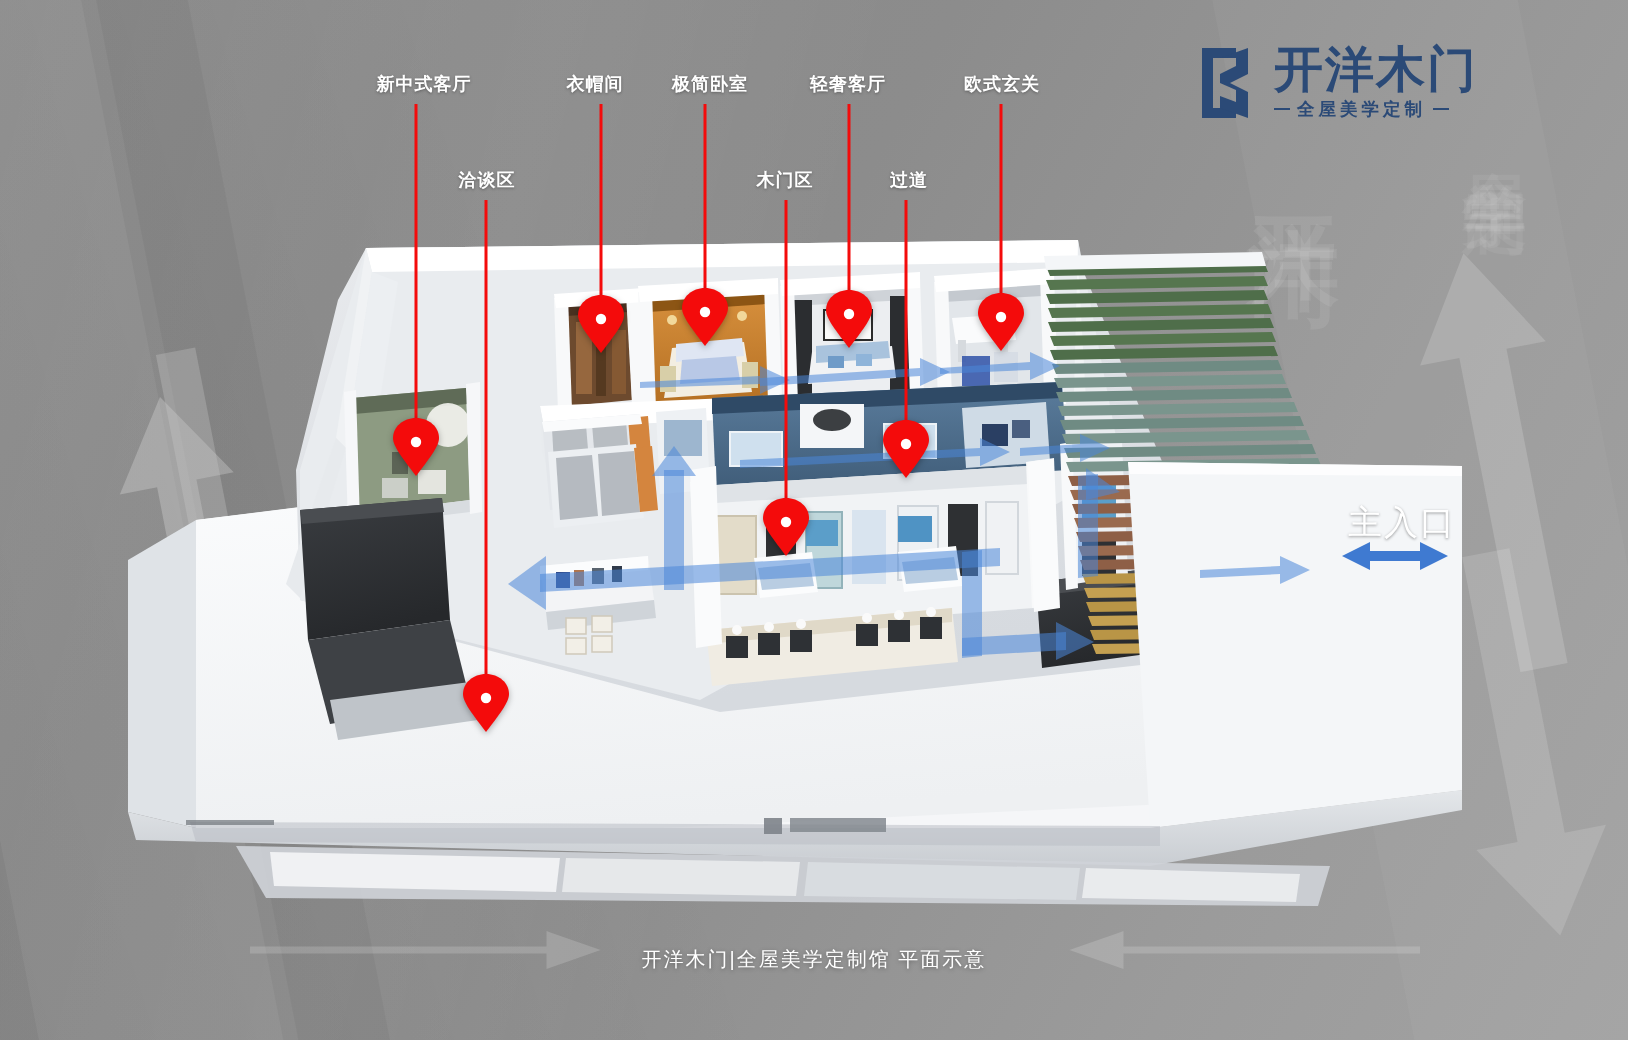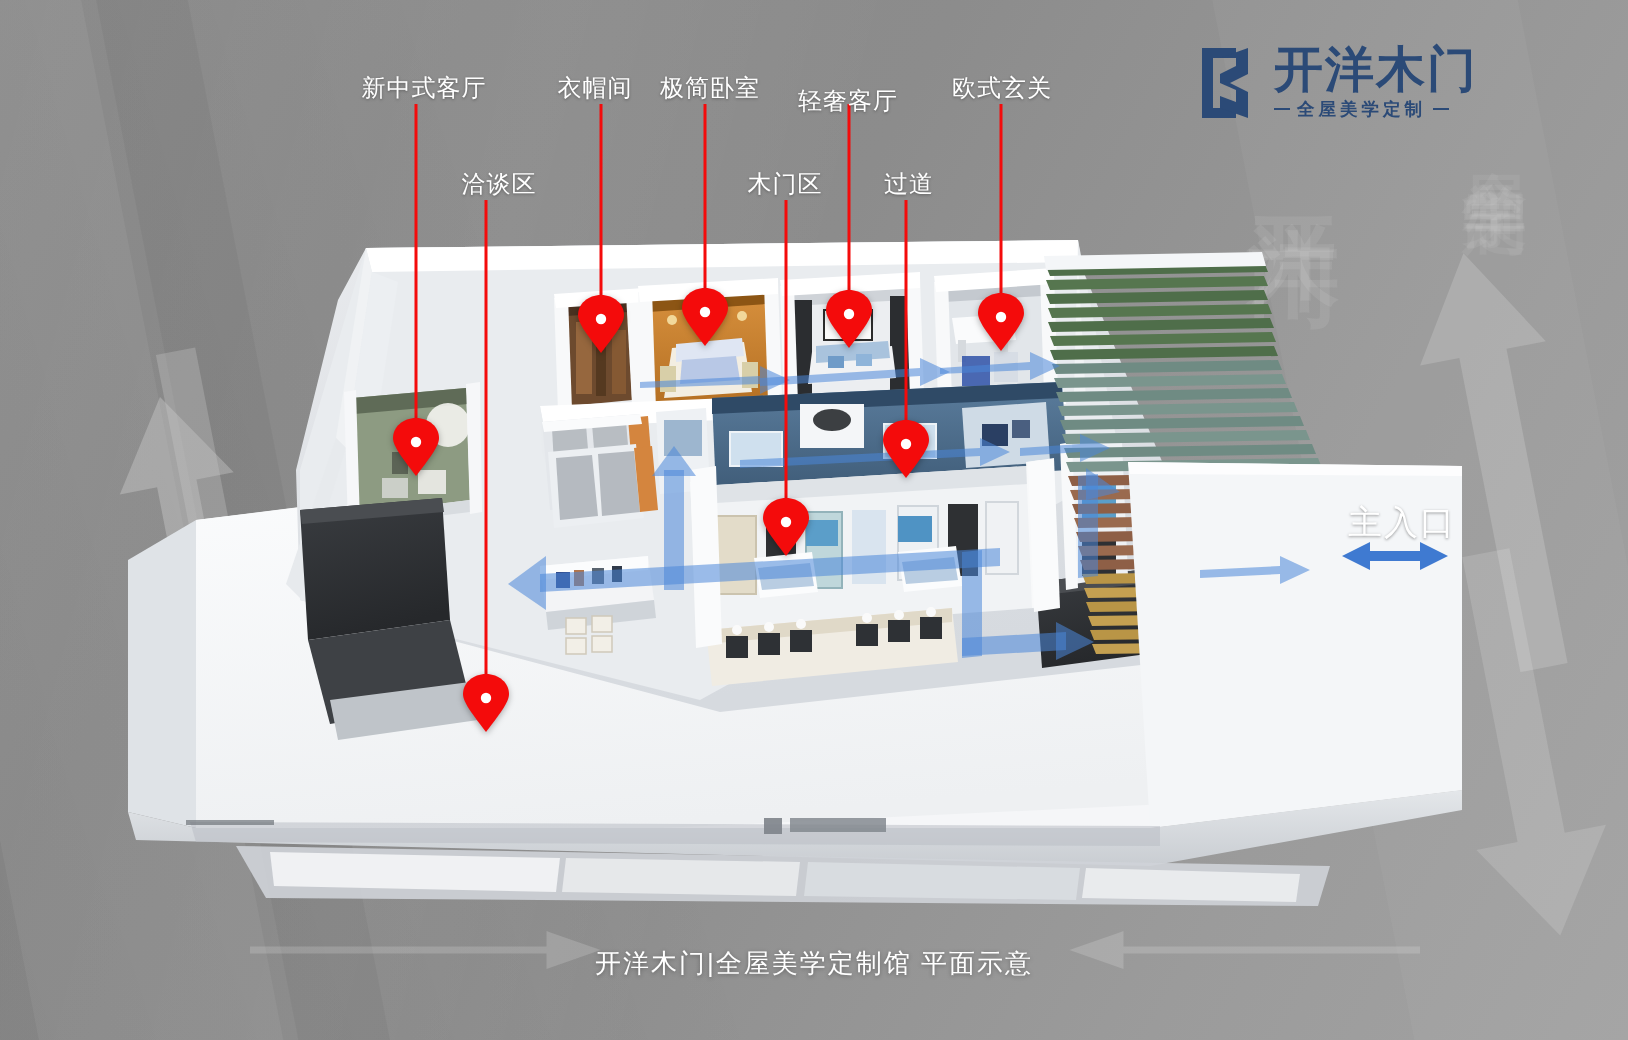--- a/index.html
+++ b/index.html
@@ -58,22 +58,22 @@
   #logo .brand-sub {
     display: flex; align-items: center; gap: 7px;
     font-size: 17.5px; color: #2b4a77; letter-spacing: 4px; font-weight: 600;
   }
   #logo .brand-sub .rule { display:block; width: 16px; height: 2px; background: #2b4a77; }
 
   
   .callout-label {
     position: absolute;
     color: #ffffff;
-    font-size: 24px;
-    font-weight: 400;
+    font-size: 18px;
+    font-weight: 700;
     letter-spacing: 1px;
     white-space: nowrap;
     text-shadow: 0 1px 3px rgba(0,0,0,.35);
     transform: translateX(-50%);
   }
   .leader {
     position: absolute;
     width: 3px;
     background: #f40b0b;
     transform: translateX(-50%);
@@ -90,21 +90,21 @@
   #entrance-label {
     position: absolute; left: 1348px; top: 500px;
     color: #fff; font-size: 34px; letter-spacing: 2px;
     text-shadow: 0 1px 3px rgba(0,0,0,.4);
   }
 
   
   #caption {
     position: absolute; left: 50%; top: 946px;
     transform: translateX(-50%);
-    color: #ffffff; font-size: 26px; letter-spacing: 2px;
+    color: #ffffff; font-size: 20px; letter-spacing: 2px;
     white-space: nowrap;
     text-shadow: 0 1px 4px rgba(0,0,0,.35);
   }
 
   
   #plan { position: absolute; left: 0; top: 0; width: 1628px; height: 1040px; }
   .flow { fill: #4a86d8; opacity: .55; }
 </style>
 </head>
 <body>
@@ -511,21 +511,21 @@
   </div>
 
   <div id="callout-layer">
       <div class="leader" style="left: 416px; top: 104px; height: 328px;"></div>
       <div class="callout-label" style="left: 424px; top: 72px;">新中式客厅</div>
       <svg class="pin" width="48" height="58" viewBox="0 0 48 58" style="left: 416px; top: 418px;">
         <path d="M24 0 C37 0 47 9 47 20 C47 27 41 36 24 58 C7 36 1 27 1 20 C1 9 11 0 24 0 Z" fill="#f40b0b"></path>
         <circle cx="24" cy="24" r="5.2" fill="#ffffff"></circle>
       </svg>
       <div class="leader" style="left: 486px; top: 200px; height: 500px;"></div>
-      <div class="callout-label" style="left: 487px; top: 168px; margin-left: 12px;">洽谈区</div>
+      <div class="callout-label" style="left: 487px; top: 168px;">洽谈区</div>
       <svg class="pin" width="48" height="58" viewBox="0 0 48 58" style="left: 486px; top: 674px;">
         <path d="M24 0 C37 0 47 9 47 20 C47 27 41 36 24 58 C7 36 1 27 1 20 C1 9 11 0 24 0 Z" fill="#f40b0b"></path>
         <circle cx="24" cy="24" r="5.2" fill="#ffffff"></circle>
       </svg>
       <div class="leader" style="left: 601px; top: 104px; height: 206px;"></div>
       <div class="callout-label" style="left: 595px; top: 72px;">衣帽间</div>
       <svg class="pin" width="48" height="58" viewBox="0 0 48 58" style="left: 601px; top: 295px;">
         <path d="M24 0 C37 0 47 9 47 20 C47 27 41 36 24 58 C7 36 1 27 1 20 C1 9 11 0 24 0 Z" fill="#f40b0b"></path>
         <circle cx="24" cy="24" r="5.2" fill="#ffffff"></circle>
       </svg>
@@ -535,21 +535,21 @@
         <path d="M24 0 C37 0 47 9 47 20 C47 27 41 36 24 58 C7 36 1 27 1 20 C1 9 11 0 24 0 Z" fill="#f40b0b"></path>
         <circle cx="24" cy="24" r="5.2" fill="#ffffff"></circle>
       </svg>
       <div class="leader" style="left: 786px; top: 200px; height: 324px;"></div>
       <div class="callout-label" style="left: 785px; top: 168px; text-align: center;">木门区</div>
       <svg class="pin" width="48" height="58" viewBox="0 0 48 58" style="left: 786px; top: 498px;">
         <path d="M24 0 C37 0 47 9 47 20 C47 27 41 36 24 58 C7 36 1 27 1 20 C1 9 11 0 24 0 Z" fill="#f40b0b"></path>
         <circle cx="24" cy="24" r="5.2" fill="#ffffff"></circle>
       </svg>
       <div class="leader" style="left: 849px; top: 104px; height: 208px;"></div>
-      <div class="callout-label" style="left: 848px; top: 72px; margin-top: 13px;">轻奢客厅</div>
+      <div class="callout-label" style="left: 848px; top: 72px;">轻奢客厅</div>
       <svg class="pin" width="48" height="58" viewBox="0 0 48 58" style="left: 849px; top: 290px;">
         <path d="M24 0 C37 0 47 9 47 20 C47 27 41 36 24 58 C7 36 1 27 1 20 C1 9 11 0 24 0 Z" fill="#f40b0b"></path>
         <circle cx="24" cy="24" r="5.2" fill="#ffffff"></circle>
       </svg>
       <div class="leader" style="left: 906px; top: 200px; height: 244px;"></div>
       <div class="callout-label" style="left: 909px; top: 168px;">过道</div>
       <svg class="pin" width="48" height="58" viewBox="0 0 48 58" style="left: 906px; top: 420px;">
         <path d="M24 0 C37 0 47 9 47 20 C47 27 41 36 24 58 C7 36 1 27 1 20 C1 9 11 0 24 0 Z" fill="#f40b0b"></path>
         <circle cx="24" cy="24" r="5.2" fill="#ffffff"></circle>
       </svg>

